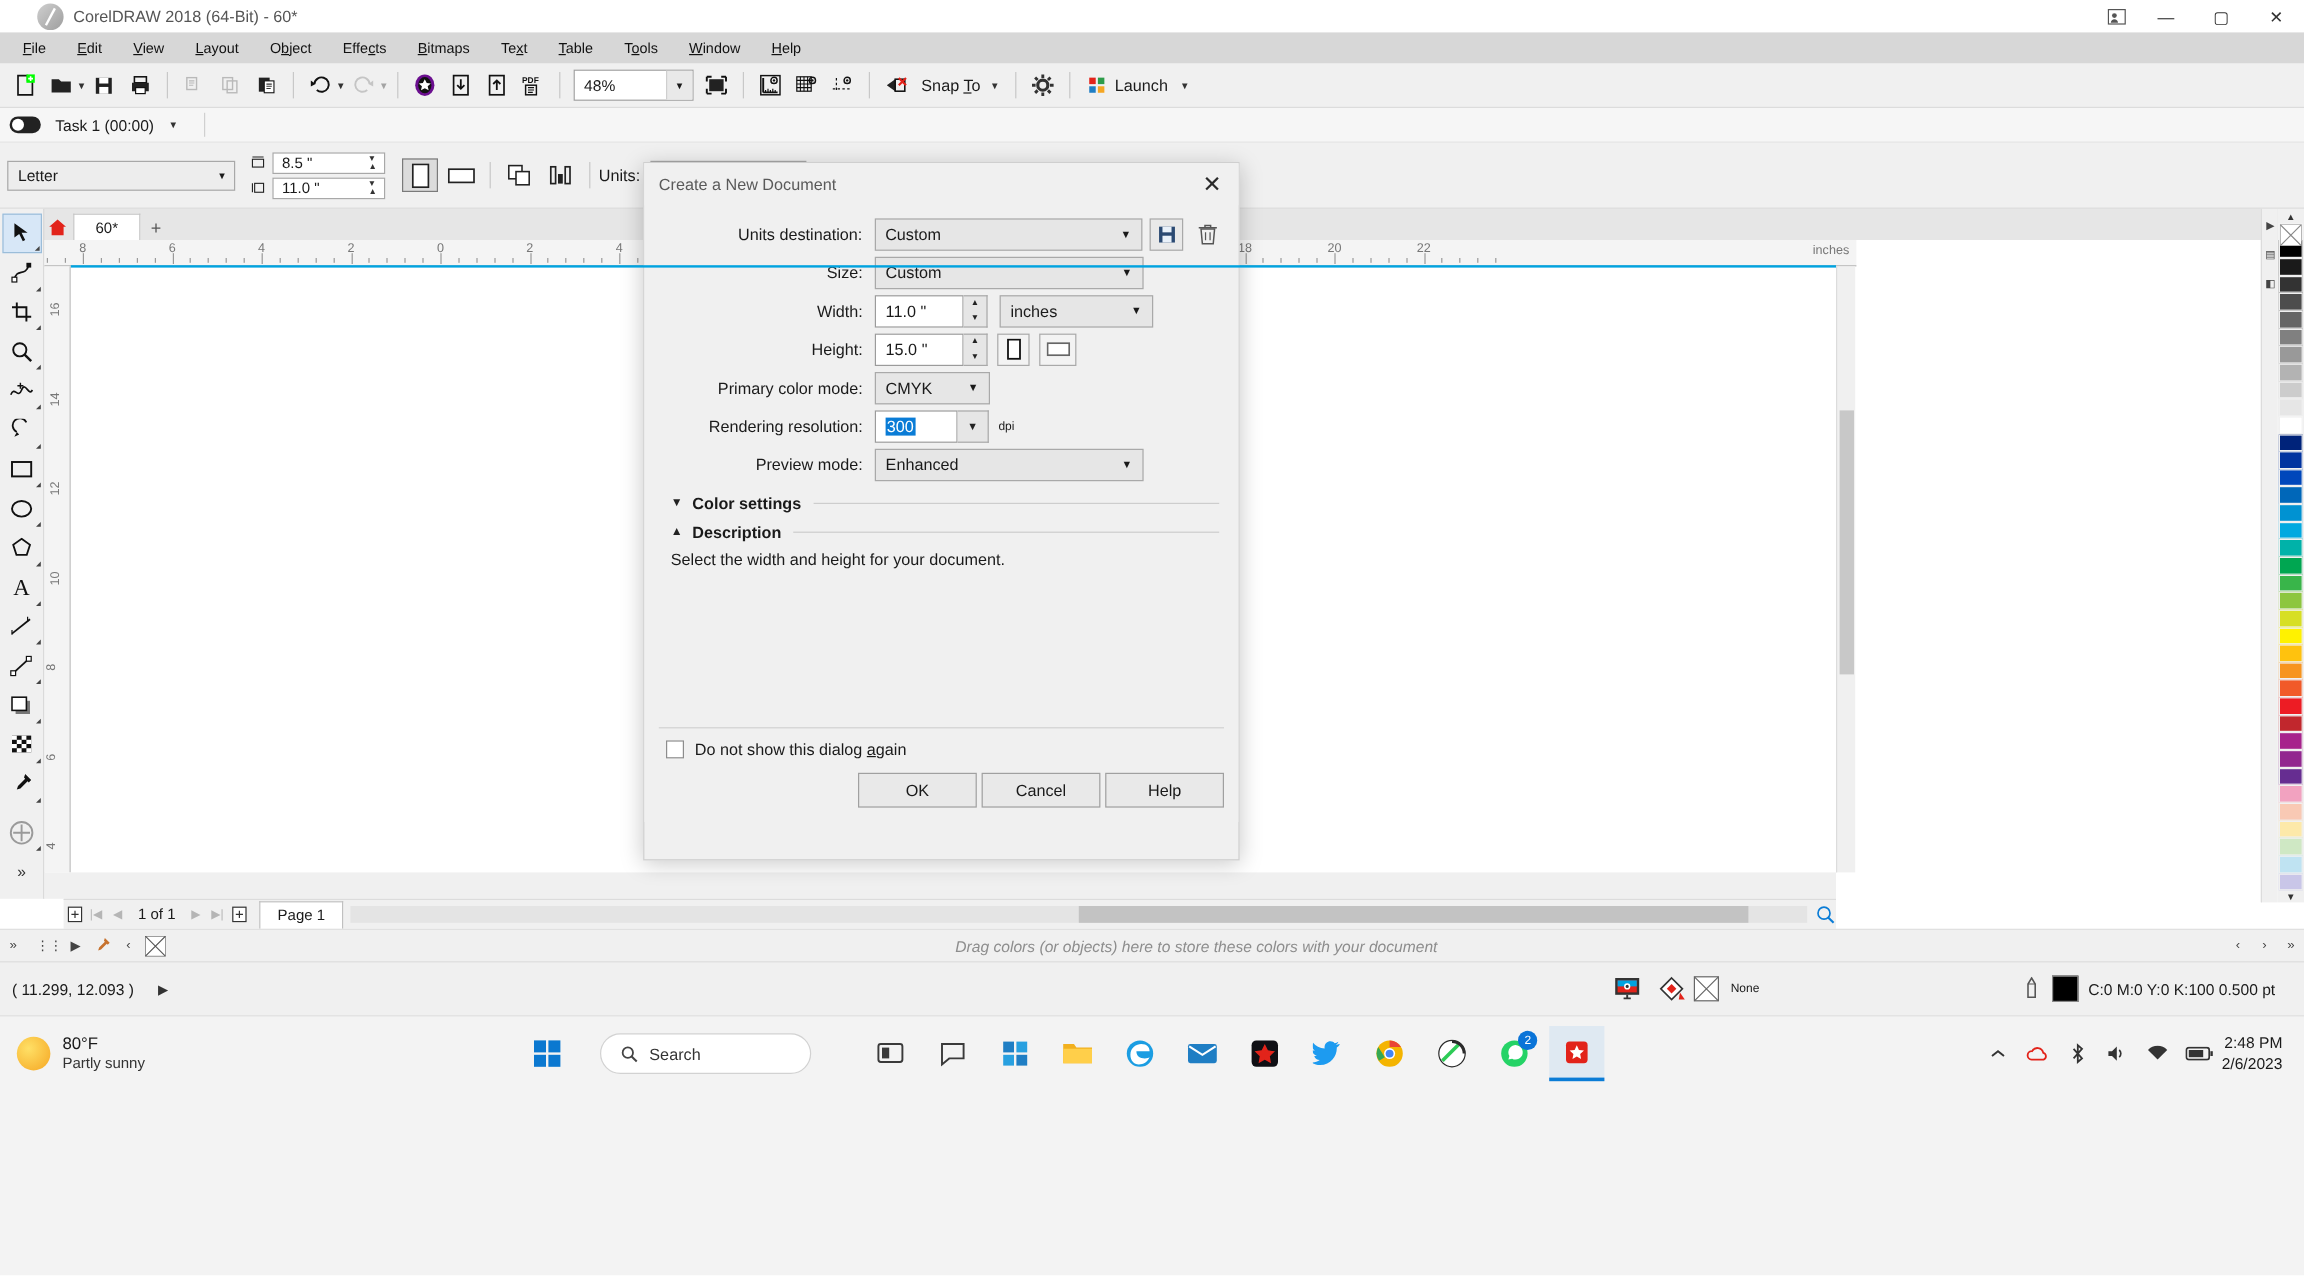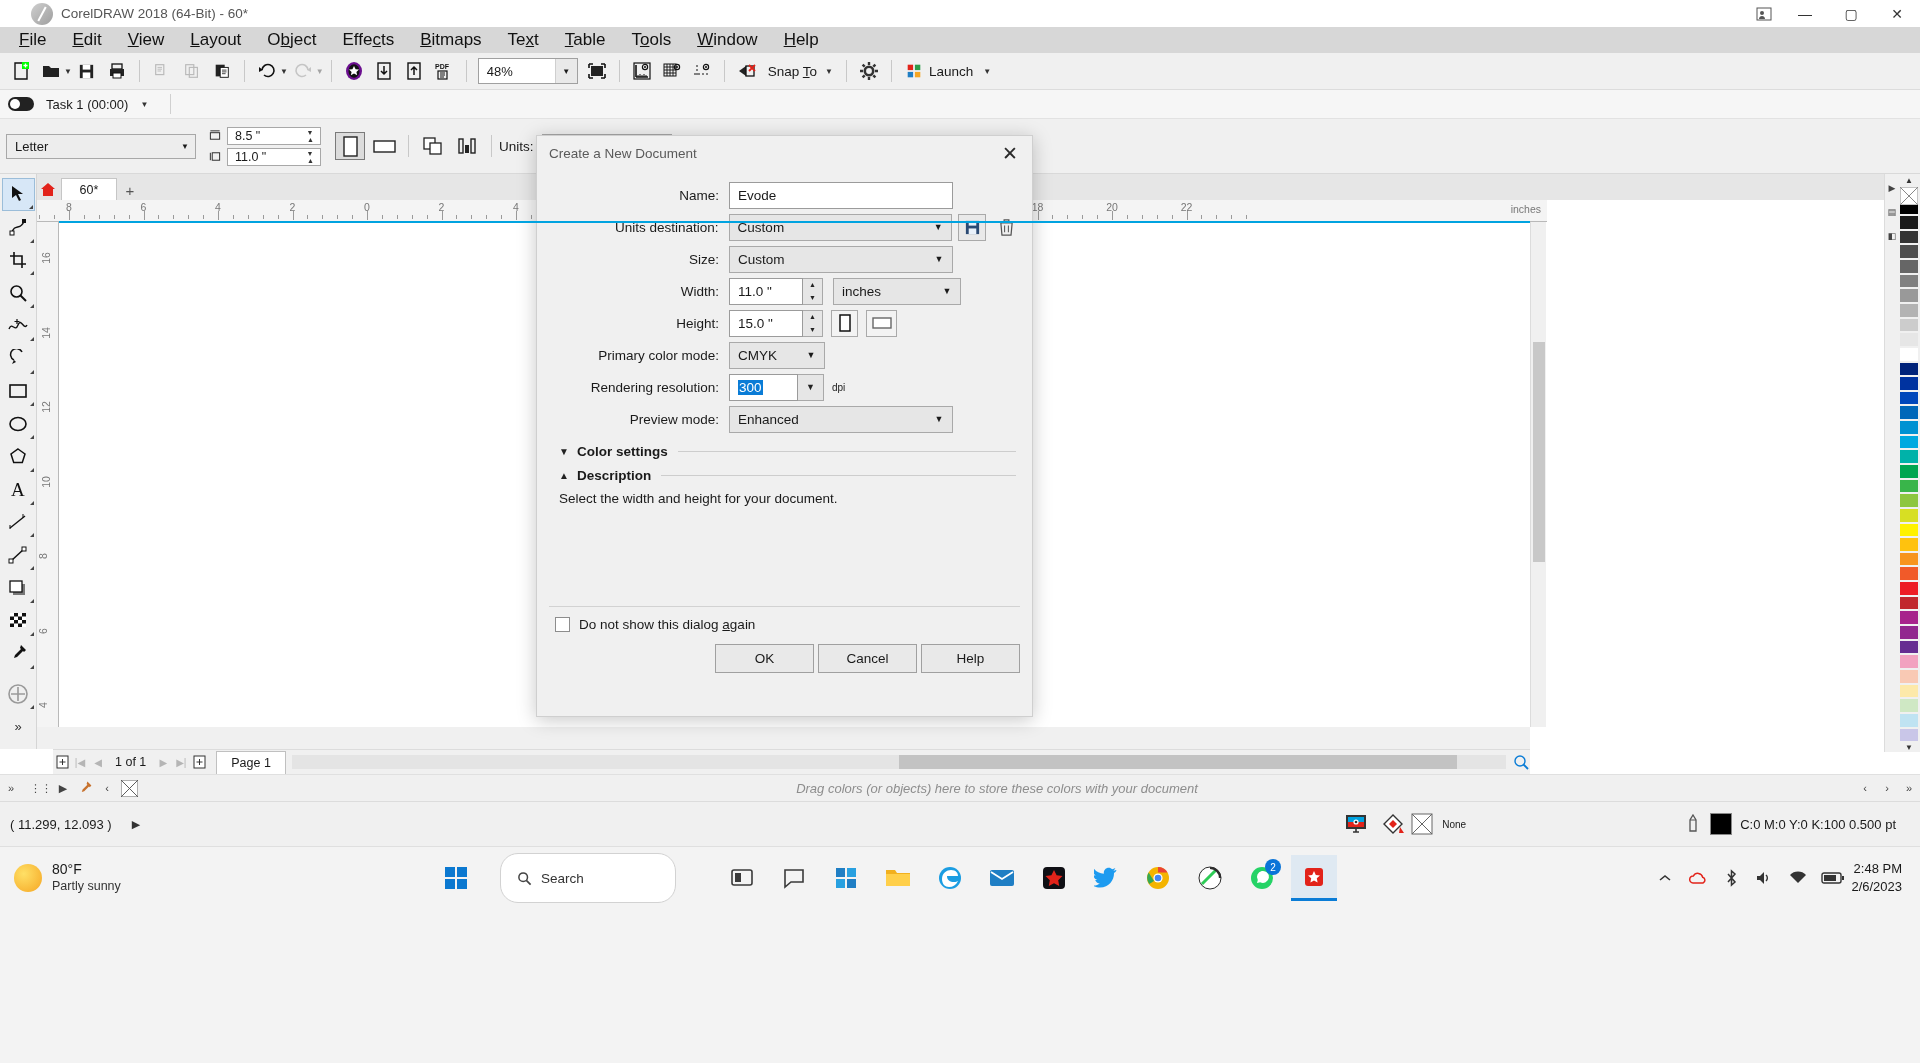--- a/index.html
+++ b/index.html
@@ -27,21 +27,21 @@
   #titlebar .title{ font-size:13.5px; color:#555; }
   #titlebar .spacer{flex:1;}
   .win-btn{width:46px;height:27px;display:flex;align-items:center;justify-content:center;color:#333;font-size:14px;}
   .tb-icon{width:28px;height:24px;display:flex;align-items:center;justify-content:center;color:#444;margin-right:4px;}
 
   
   #menubar{
     position:absolute; left:0; top:27px; width:1920px; height:26px;
     background:#d7d7d7; display:flex; align-items:center; padding-left:6px;
   }
-  #menubar .mi{ padding:3px 13px; font-size:17px; color:#111; }
+  #menubar .mi{ padding:3px 13px; font-size:12px; color:#111; }
   #menubar .mi u{ text-decoration:underline; }
 
   
   #toolbar{
     position:absolute;left:0;top:53px;width:1920px;height:37px;
     background:#f0f0f0; display:flex; align-items:center; padding-left:6px;
     border-bottom:1px solid #dcdcdc;
   }
   .tbtn{width:30px;height:30px;display:flex;align-items:center;justify-content:center;color:#1a1a1a;}
   .tbtn.dim{opacity:.35;}
@@ -182,21 +182,21 @@
   .weather{display:flex;align-items:center;margin-left:14px;}
   .weather .sun{width:28px;height:28px;border-radius:50%;
     background:radial-gradient(circle at 35% 35%,#ffe066,#f5a623);margin-right:10px;}
   .weather .wtxt{line-height:1.25;}
   .weather .wtemp{font-size:14px;}
   .weather .wdesc{font-size:12.5px;color:#333;}
   .tbspacer{flex:1;}
   .winlogo{width:22px;height:22px;display:grid;grid-template-columns:1fr 1fr;grid-gap:2px;}
   .winlogo i{background:#0b78d0;display:block;}
   .searchpill{
-    height:50px;min-width:176px;background:#fff;border:1px solid #d2d2d2;border-radius:18px;
+    height:34px;min-width:176px;background:#fff;border:1px solid #d2d2d2;border-radius:18px;
     display:flex;align-items:center;padding:0 16px;margin-left:18px;font-size:13.5px;color:#333;
   }
   .tbicon{width:46px;height:46px;display:flex;align-items:center;justify-content:center;margin:0 3px;position:relative;}
   .clock{ text-align:right;margin-right:18px;font-size:13px;line-height:1.35;}
   .traybadge{
     position:absolute;top:4px;right:4px;min-width:16px;height:16px;border-radius:8px;background:#0a74d8;
     color:#fff;font-size:10px;display:flex;align-items:center;justify-content:center;padding:0 4px;
   }
 
   
@@ -1071,26 +1071,20 @@
 
 <div id="dlgShadow">
   <div id="dlg">
     <div id="dlgTitle">
       <div class="t">Create a New Document</div>
       <div class="x">✕</div>
     </div>
 
     <div id="dlgBody">
 
-      <div class="frow">
-        <div class="flabel">Name:</div>
-        <div class="ftext">
-          <span>Evode</span>
-        </div>
-      </div>
 
       <div class="frow">
         <div class="flabel">Units destination:</div>
         <div class="fcombo">
           <span>Custom</span>
           <span class="ar">▼</span>
         </div>
         <div class="iconbtn">
           <svg width="17" height="17" viewBox="0 0 18 18">
               <rect x="2" y="2" width="14" height="14" fill="#2b4a73"></rect>

